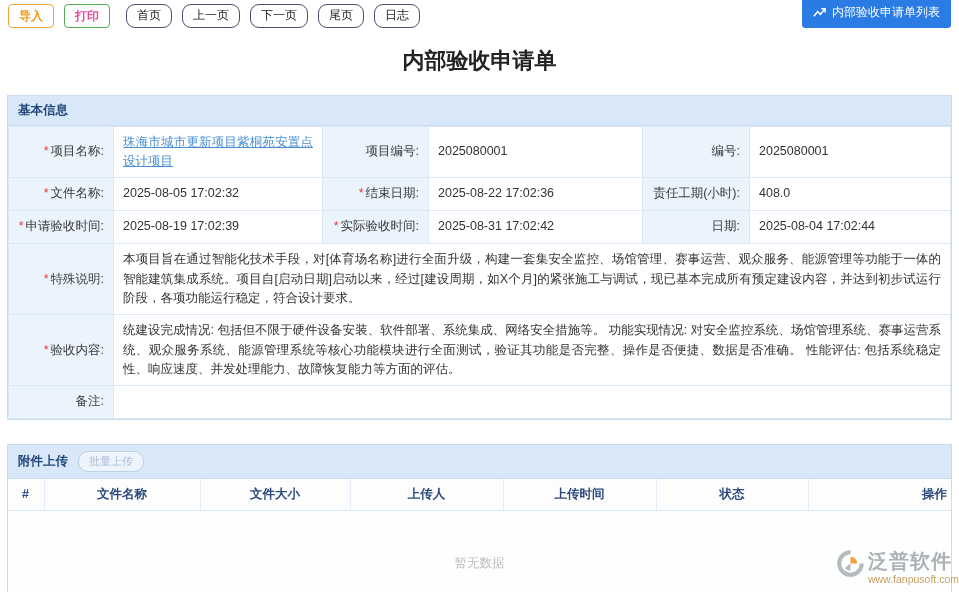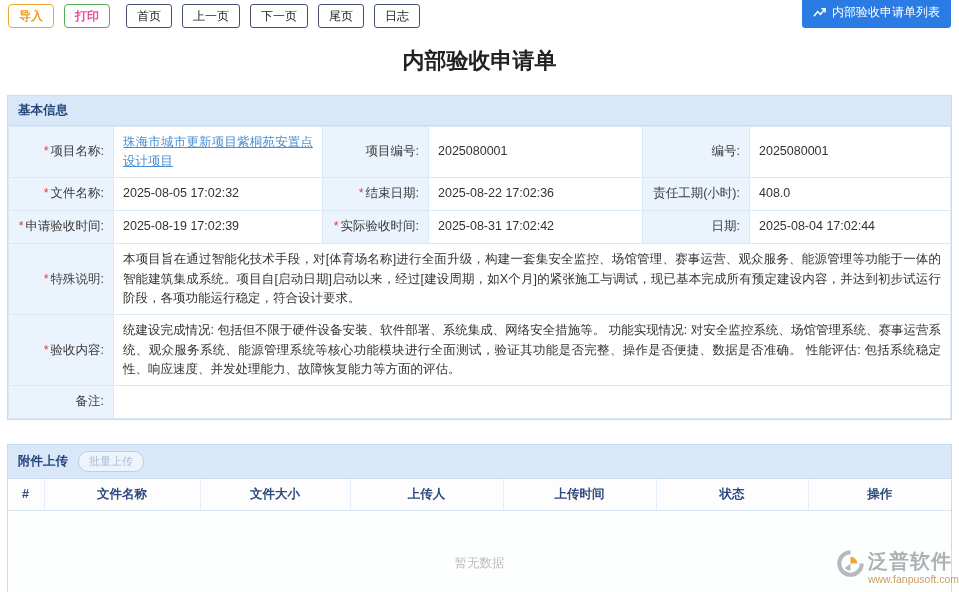--- a/index.html
+++ b/index.html
@@ -31,21 +31,21 @@
   }
   .btn-import {
     color: #f09b1d; border: 1px solid #f0a83a; border-radius: 4px; font-weight: bold;
     margin-right: 10px;
   }
   .btn-print {
     color: #ec4899; border: 1px solid #52ad52; border-radius: 4px; font-weight: bold;
     margin-right: 16px;
   }
   .nav-group { display: flex; gap: 10px; }
-  .btn-nav { color: #222; border: 1px solid #44506b; border-radius: 3px; background: #fff; }
+  .btn-nav { color: #222; border: 1px solid #44506b; border-radius: 9px; background: #fff; font-family: Liberation Mono, monospace; }
   .btn-list {
     margin-left: auto;
     display: flex; align-items: center; gap: 6px;
     background: #2b7be4; color: #fff; border: 1px solid #2b7be4;
     border-radius: 3px; padding: 6px 10px; font-size: 12px;
   }
 
   
   .page-title {
     text-align: center;
@@ -115,21 +115,21 @@
     font-weight: bold;
     font-size: 12.5px;
     padding: 7px 4px;
     text-align: center;
     background: #fdfdfe;
     border-right: 1px solid #e4eefa;
     border-bottom: 1px solid #d9e7f5;
     white-space: nowrap;
     overflow: hidden;
   }
-  .attach-table th:last-child { border-right: none; }
+  .attach-table th:last-child { border-right: none; text-align: right; }
   .attach-table th.col-idx { text-align: left; padding-left: 14px; }
   .empty-body {
     height: 106px;
     position: relative;
     background: #fdfefe;
     display: flex;
     align-items: center;
     justify-content: center;
   }
   .empty-text { color: #bdbdbd; font-size: 12.5px; }

